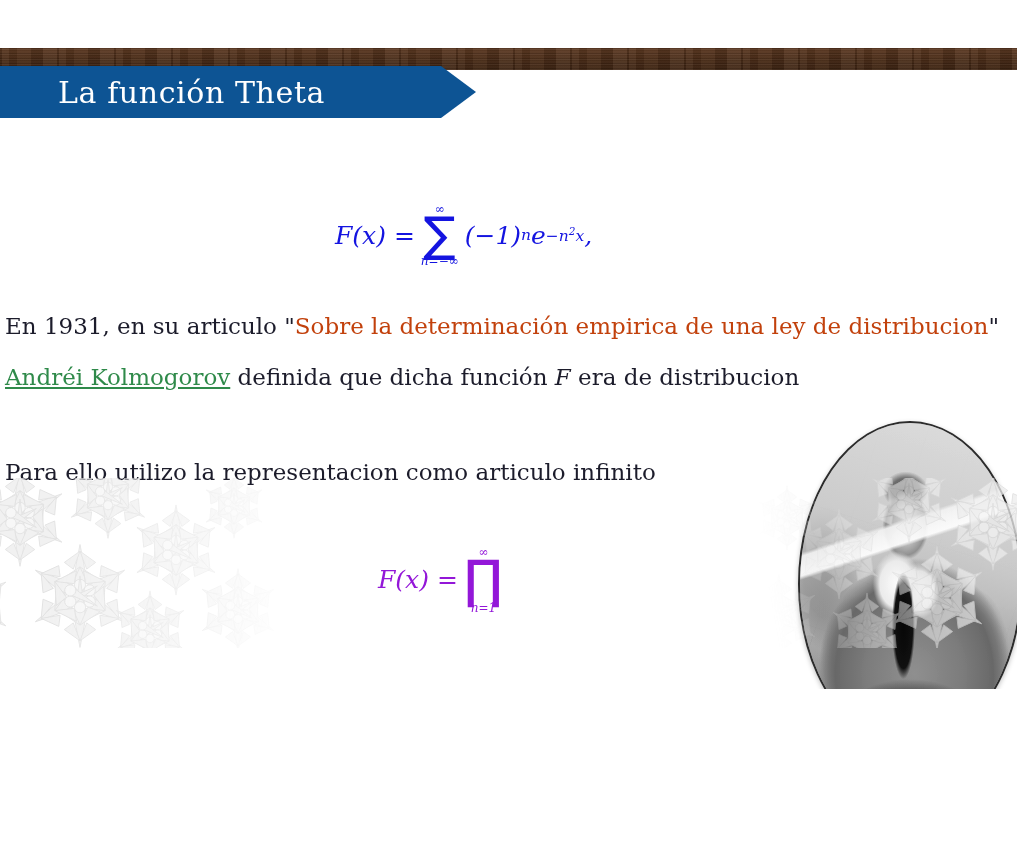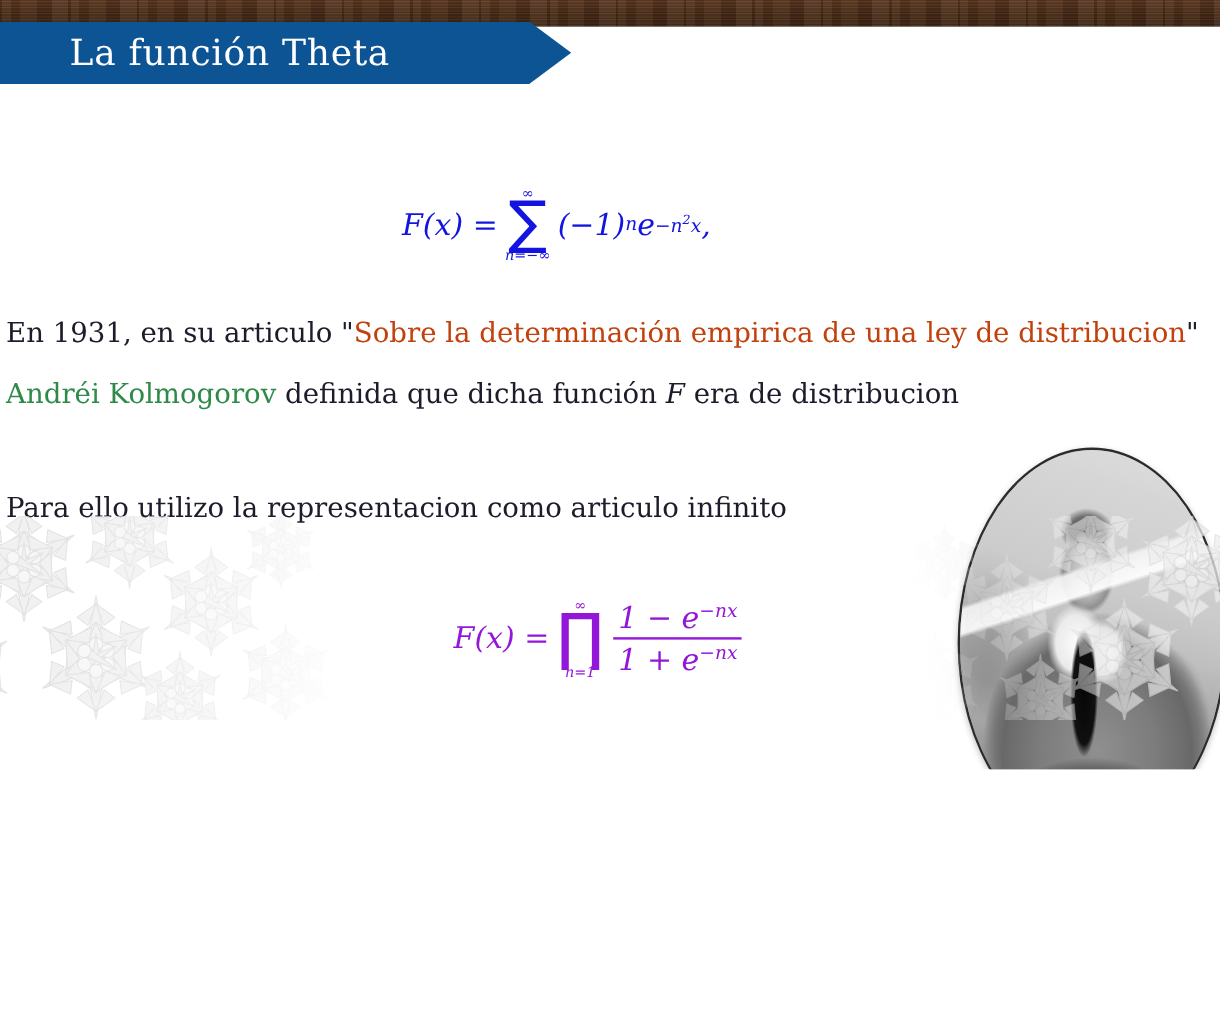--- a/index.html
+++ b/index.html
@@ -15,20 +15,21 @@
     position: relative;
   }
 
   .slide {
     position: absolute;
     inset: 0;
     width: 1017px;
     height: 641px;
     background: #ffffff;
     overflow: hidden;
+    margin-top: 48px;
   }
 
   
   .wood {
     position: absolute;
     left: 0;
     width: 1017px;
     background-color: #4a2d18;
     background-image:
       repeating-linear-gradient(
@@ -101,21 +102,21 @@
     white-space: nowrap;
     line-height: 1.1;
   }
   .ln-1 { left: 5px; top: 103px; }
   .ln-2 { left: 5px; top: 266px; }
   .ln-3 { left: 5px; top: 317px; }
   .ln-4 { left: 5px; top: 412px; }
   .ln-5 { left: 5px; top: 625px; }
 
   .t-red     { color: #c2410c; }
-  .t-green   { color: #2f8a4a; }
+  .t-green   { color: #2f8a4a; text-decoration: underline; }
   .t-magenta { color: #f51ad8; }
   .t-italic  { font-style: italic; font-family: "DejaVu Serif", "Liberation Serif", serif; }
 
   
   .math {
     position: absolute;
     font-family: "DejaVu Serif", "Liberation Serif", serif;
     font-style: italic;
     white-space: nowrap;
   }
@@ -281,25 +282,20 @@
     <span>Para ello utilizo la representacion como articulo infinito</span>
   </div>
 
   <div class="math math-2">
     <span class="mrow">
       <span>F(x) =</span>
       <span class="bigop prod">
         <span class="lim lim-top">∞</span>
         <span class="glyph">∏</span>
         <span class="lim lim-bot">n=1</span>
-      </span>
-      <span class="frac">
-        <span class="num"><span>1 − e</span><span class="sup">−nx</span></span>
-        <span class="bar"></span>
-        <span class="den"><span>1 + e</span><span class="sup">−nx</span></span>
       </span>
     </span>
   </div>
 
 
   <div class="photo-frame">
     <div class="photo-img"></div>
   </div>
 
   <div class="snow snow-left">

